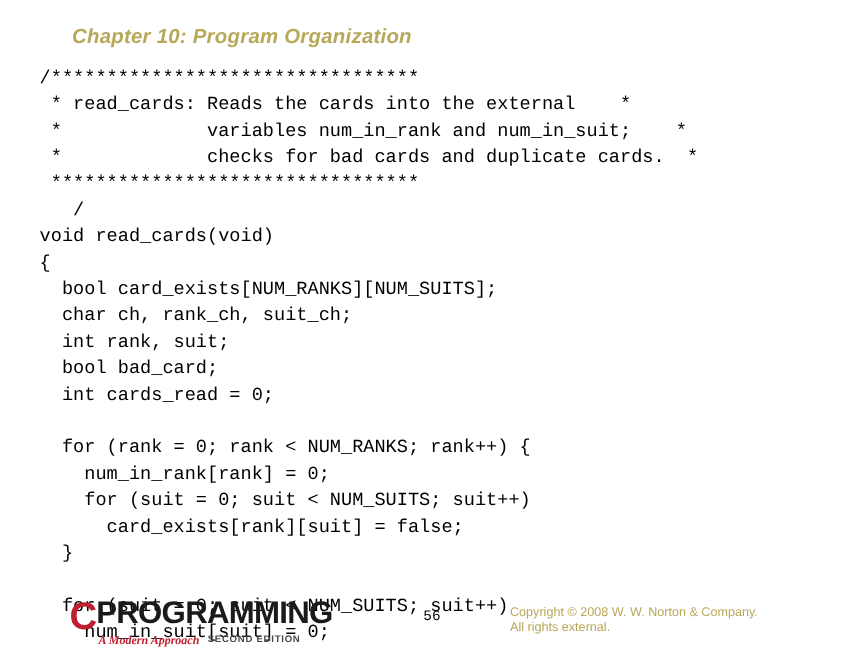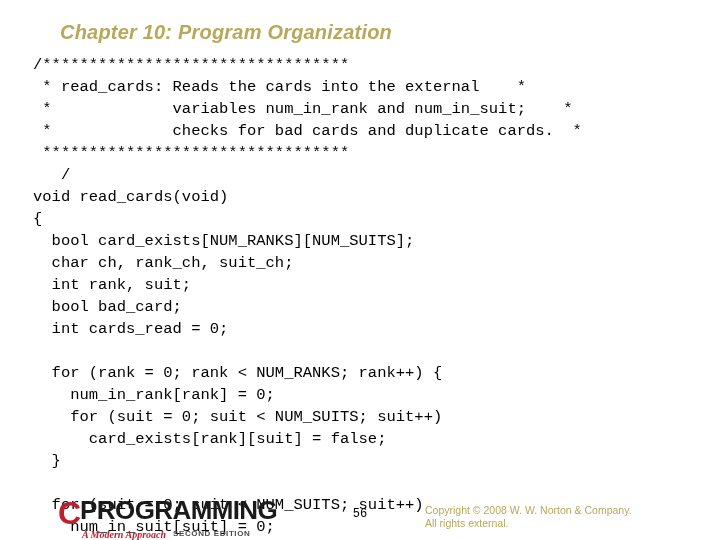--- a/index.html
+++ b/index.html
@@ -18,21 +18,21 @@
     position: relative;
     width: 720px;
     height: 540px;
     background: #ffffff;
   }
   #chapter-title {
     position: absolute;
     left: 60px;
     top: 21px;
     font-family: "Liberation Sans", sans-serif;
-    font-size: 20px;
+    font-size: 17px;
     font-weight: bold;
     font-style: italic;
     color: #b7a85a;
     letter-spacing: 0.2px;
     white-space: nowrap;
   }
   #code-block {
     position: absolute;
     left: 33px;
     top: 54px;

